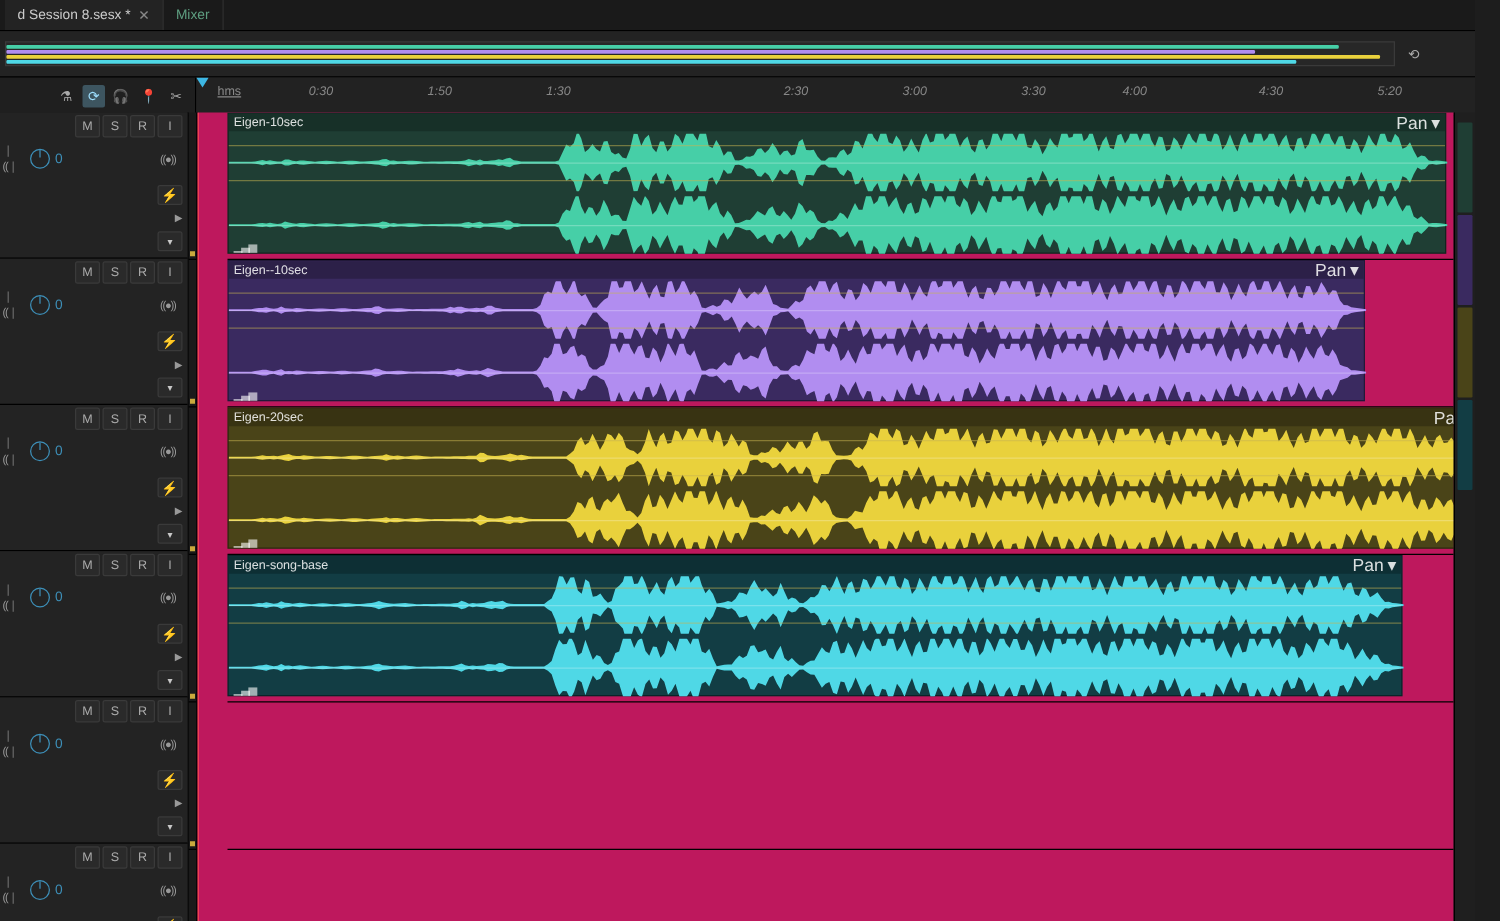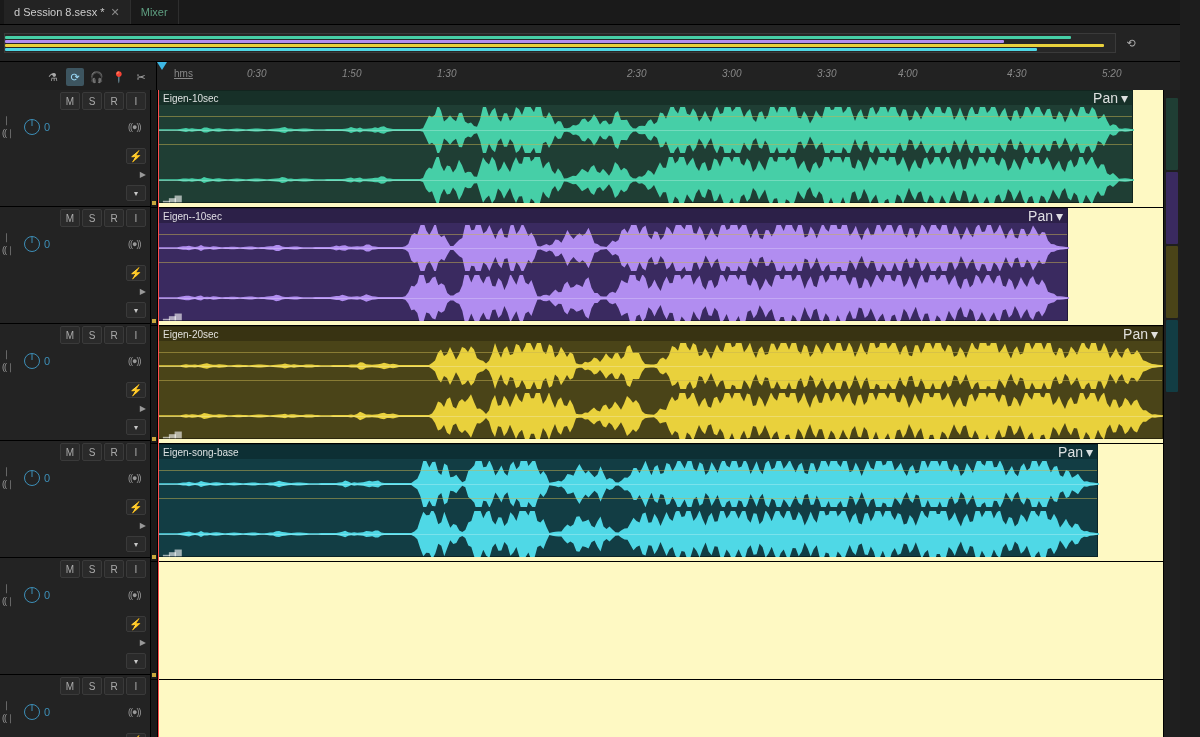--- a/index.html
+++ b/index.html
@@ -34,21 +34,21 @@
   .stereo-icon{width:18px;font-size:9px;letter-spacing:-1px;color:#999;}
   .fx-row{display:flex;justify-content:flex-end;margin-top:8px;}
   .fx{width:18px;height:14px;background:#2a2a2a;border:1px solid #3a3a3a;display:flex;align-items:center;justify-content:center;font-size:11px;border-radius:2px;}
   .arrow-row{display:flex;justify-content:flex-end;margin-top:6px;}
   .arrow{font-size:8px;color:#999;}
   .dd-row{display:flex;justify-content:flex-end;margin-top:6px;}
   .dd{width:18px;height:14px;background:#2a2a2a;border:1px solid #3a3a3a;display:flex;align-items:center;justify-content:center;font-size:8px;border-radius:2px;}
   .meter-gutter{width:6px;background:#1a1a1a;border-right:1px solid #000;}
   .meter-cell{height:117px;border-bottom:1px solid #000;position:relative;}
   .meter-tick{position:absolute;bottom:2px;left:1px;width:4px;height:4px;background:#c9a93d;}
-  .lane-area{flex:1;position:relative;background:#fef9c3;overflow:hidden;}
+  .lane-area{flex:1;position:relative;background:#be185d;overflow:hidden;padding-left:24px;}
   .track-lane{height:117px;border-bottom:1px solid #000;position:relative;}
   .clip{position:absolute;top:0;height:113px;border:1px solid rgba(0,0,0,.4);box-sizing:border-box;}
   .clip-header{height:14px;font-size:10px;padding:0 4px;display:flex;align-items:center;justify-content:space-between;color:rgba(255,255,255,.85);}
   .clip-pan{display:flex;align-items:center;gap:3px;font-size:14px;}
   .clip-body{position:relative;height:99px;}
   .wave-channel{position:absolute;left:0;right:0;height:46px;}
   .wave-channel.top{top:2px;}
   .wave-channel.bot{top:52px;}
   .zero-line{position:absolute;left:0;right:0;top:50%;height:1px;background:rgba(255,255,255,.25);}
   .amp-line{position:absolute;left:0;right:0;height:1px;background:rgba(200,180,80,.5);}

